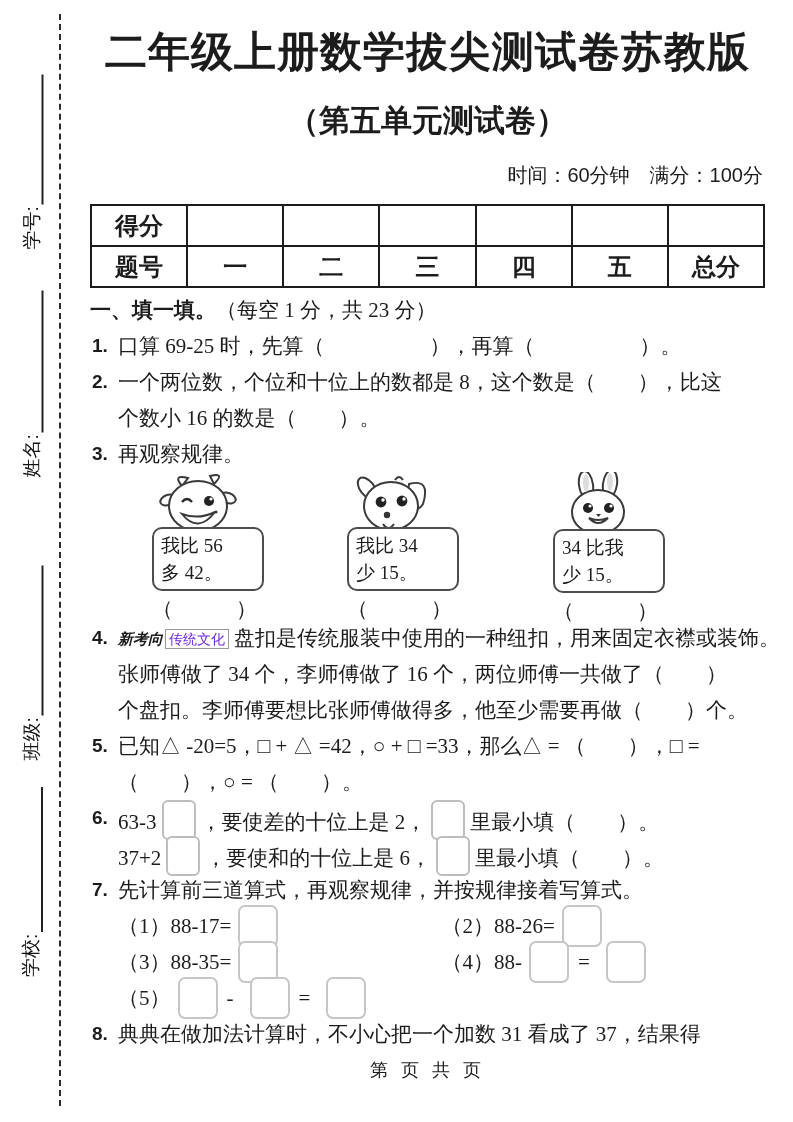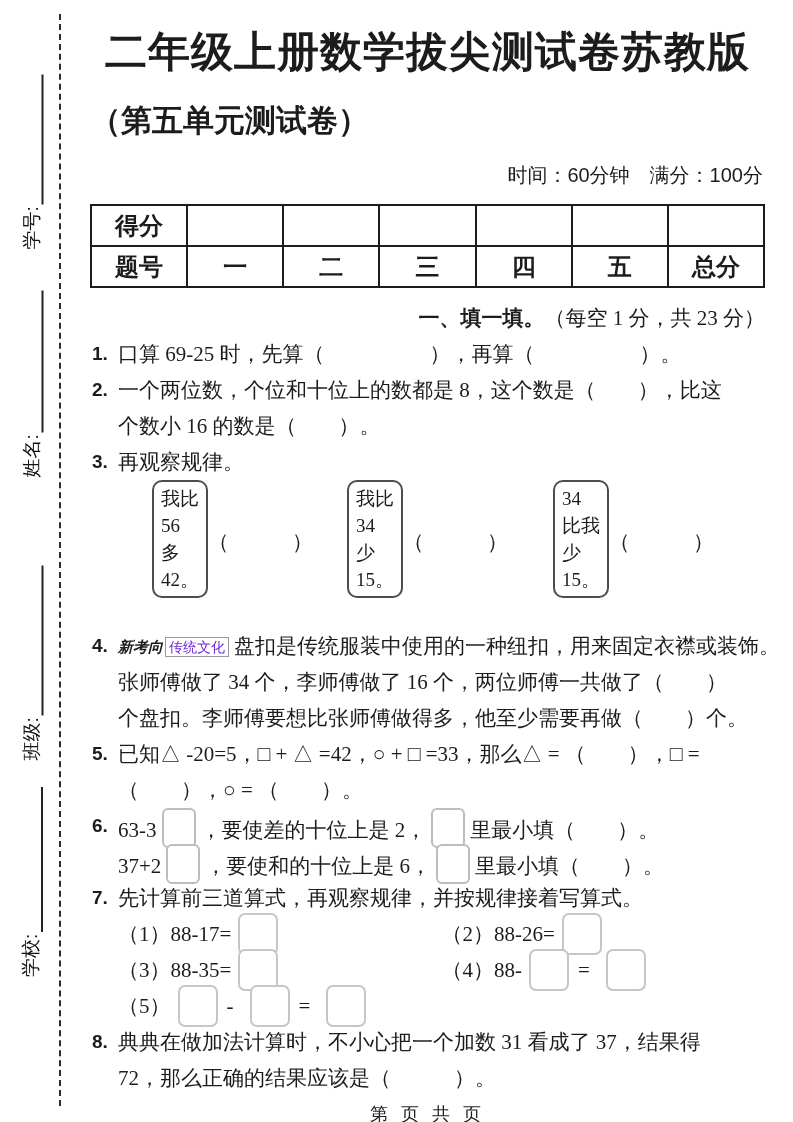--- a/index.html
+++ b/index.html
@@ -16,42 +16,42 @@
   .side-field .uline{flex:1;border-bottom:2px solid #222;height:18px;margin-left:2px;}
   .sf1{left:-57px;top:149px;width:175px;}
   .sf2{left:-63px;top:371px;width:187px;}
   .sf3{left:-67px;top:650px;width:195px;}
   .sf4{left:-65px;top:869px;width:190px;}
 
   
   .main{position:absolute;left:90px;top:0;width:675px;}
   .title{margin:28px 0 0;text-align:center;font-family:"Liberation Sans",sans-serif;
          font-weight:700;font-size:42px;line-height:48px;letter-spacing:1px;}
-  .subtitle{margin-top:26px;text-align:left;font-family:"Liberation Sans",sans-serif;
+  .subtitle{margin-top:26px;text-align:center;font-family:"Liberation Sans",sans-serif;
             font-weight:700;font-size:31px;line-height:38px;}
   .meta{margin-top:22px;text-align:right;font-family:"Liberation Sans",sans-serif;
         font-size:20px;line-height:26px;padding-right:2px;}
 
   table.score{margin-top:16px;width:100%;border-collapse:collapse;table-layout:fixed;}
   table.score td{border:2px solid #1c1c1c;height:37px;text-align:center;
                  font-size:24px;font-weight:700;font-family:"Liberation Serif",serif;}
   td.c0{width:15.4%;} td.c1{width:11.2%;} td.c2{width:15.4%;} td.c3{width:15.1%;}
   td.c4{width:15.2%;} td.c5{width:14.3%;} td.c6{width:13.4%;}
 
-  .sec-heading{margin-top:12px;font-size:21px;line-height:36px;white-space:nowrap;text-align:right;}
+  .sec-heading{margin-top:4px;font-size:21px;line-height:36px;white-space:nowrap;}
   .sec-bold{font-family:"Liberation Sans",sans-serif;font-weight:700;}
 
   .q{position:relative;padding-left:28px;}
   .qnum{position:absolute;left:2px;top:0;font-family:"Liberation Sans",sans-serif;
         font-weight:700;font-size:19px;line-height:36px;}
   .qline{font-size:21px;line-height:36px;height:36px;white-space:nowrap;}
 
   
   .animals{display:flex;align-items:flex-start;height:148px;margin:0;}
-  .animal{display:flex;flex-direction:row;align-items:center;width:112px;}
+  .animal{display:flex;flex-direction:column;align-items:flex-start;width:112px;}
   .an1{margin-left:62px;} .an2{margin-left:83px;} .an3{margin-left:94px;}
   .animal svg{display:block;margin-bottom:-5px;position:relative;z-index:0;}
   .bubble{position:relative;z-index:1;width:100%;box-sizing:border-box;background:#fff;
           border:2px solid #4d4d4d;border-radius:10px;padding:3px 7px;
           font-size:19px;line-height:27px;}
   .a-blank{margin-top:6px;font-size:21px;line-height:24px;}
 
   
   .badge{display:inline-flex;align-items:center;margin-right:5px;vertical-align:1px;}
   .badge-new{font-family:"Liberation Sans",sans-serif;font-weight:700;font-style:italic;
@@ -280,19 +280,18 @@
             <span class="bbox"></span>
             <span class="op">=</span>
             <span class="bbox"></span>
         </div>
       </div>
     </div>
 
     <div class="q">
       <span class="qnum">8.</span>
       <div class="qline">典典在做加法计算时，不小心把一个加数 31 看成了 37，结果得</div>
-      <div class="qline">72，那么正确的结果应该是（　　　）。</div>
     </div>
 
     <div class="footer">第 页 共 页</div>
 
   </div>
 </div>
 
 </body></html>

